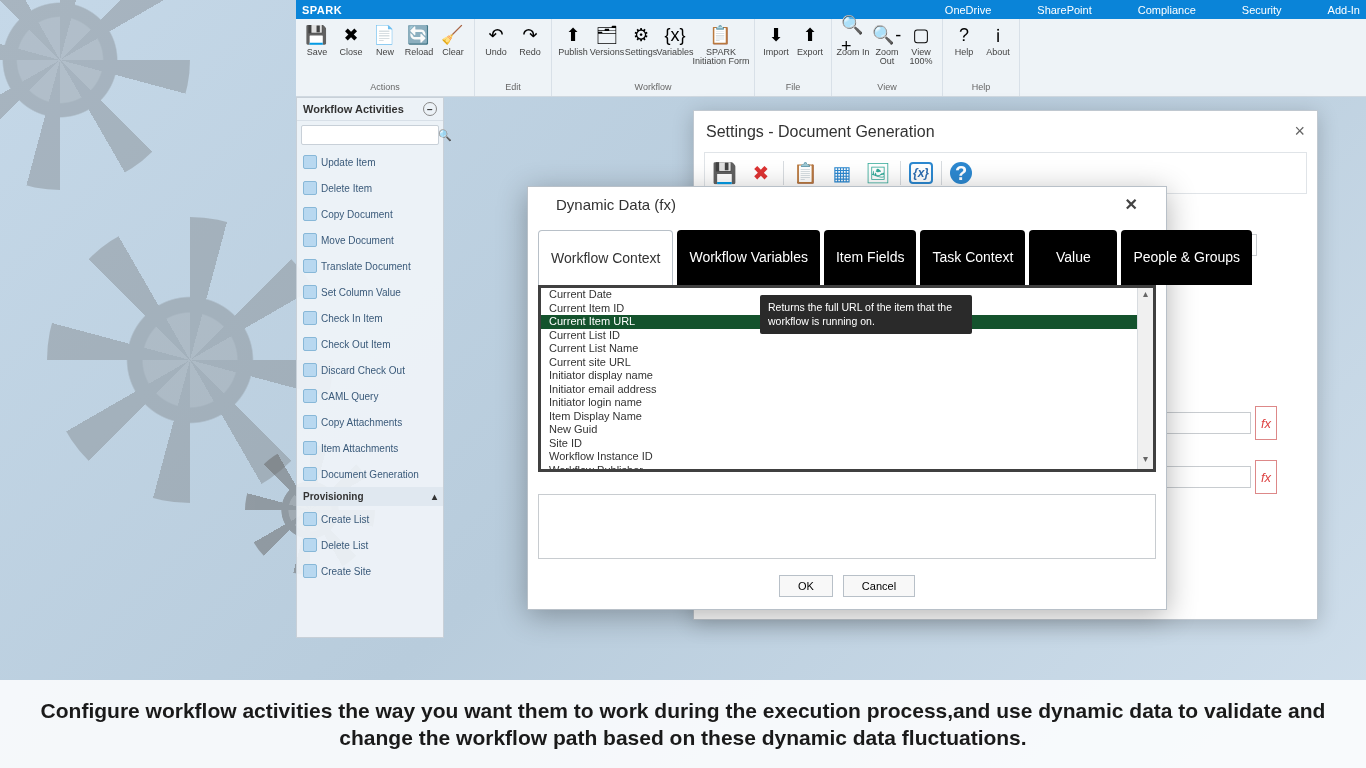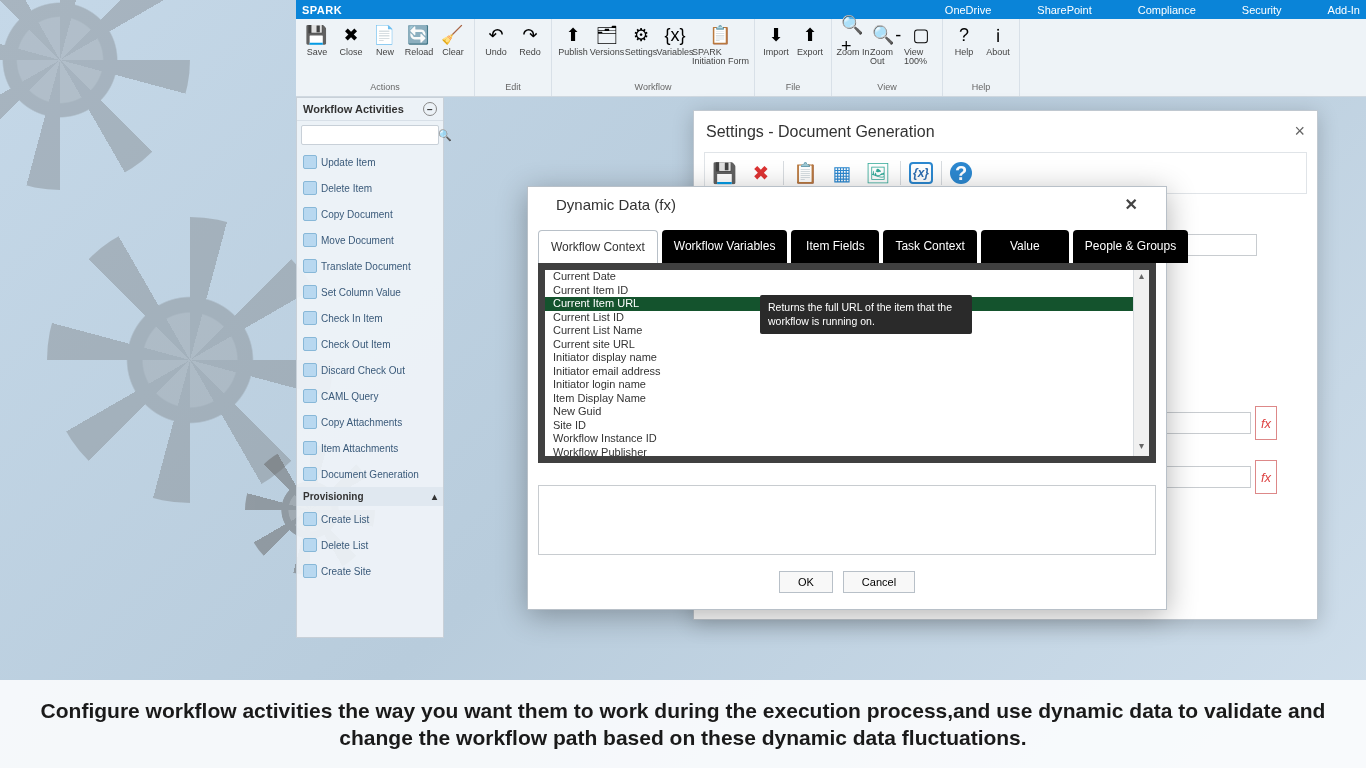--- a/index.html
+++ b/index.html
@@ -16,21 +16,21 @@
 .topbar .brand { font-weight: 600; letter-spacing: 0.5px; }
 .topbar .spacer { flex: 1; }
 .topbar .link { margin-left: 10px; cursor: pointer; padding-left: 36px; }
 
 .ribbon { position: absolute; top: 19px; left: 296px; right: 0; height: 78px; background: #eef3f7; border-bottom: 1px solid #cfd8e0; display: flex; }
 .ribbon-group { display: flex; flex-direction: column; align-items: center; padding: 2px 4px; border-right: 1px solid #d8e0e8; }
 .ribbon-row { display: flex; }
 .ribbon-btn { display: flex; flex-direction: column; align-items: center; width: 34px; padding: 2px 0; cursor: pointer; }
 .ribbon-btn.wide { width: 58px; }
 .ribbon-icon { width: 24px; height: 24px; display: flex; align-items: center; justify-content: center; font-size: 18px; }
-.ribbon-label { font-size: 9px; color: #444; line-height: 1.05; margin-top: 1px; }
+.ribbon-label { font-size: 9px; color: #444; text-align: center; line-height: 1.05; margin-top: 1px; }
 .ribbon-group-label { font-size: 9px; color: #666; margin-top: auto; padding-bottom: 2px; }
 
 
 .wa-panel { position: absolute; top: 97px; left: 296px; width: 148px; bottom: 130px; background: rgba(240,244,248,0.92); border: 1px solid #c8d0d8; }
 .wa-header { display: flex; align-items: center; padding: 4px 6px; font-size: 11px; font-weight: 600; color: #333; border-bottom: 1px solid #d8e0e8; }
 .wa-header .collapse { margin-left: auto; width: 14px; height: 14px; border: 1px solid #888; border-radius: 50%; display: flex; align-items: center; justify-content: center; font-size: 10px; cursor: pointer; }
 .wa-search { margin: 4px; height: 20px; border: 1px solid #c8d0d8; border-radius: 2px; display: flex; align-items: center; padding: 0 4px; background: #fff; }
 .wa-search input { border: none; outline: none; flex: 1; font-size: 10px; }
 .wa-list { overflow: hidden; position: relative; }
 .wa-item { display: flex; align-items: center; padding: 6px 6px; font-size: 10px; color: #3a5a7a; cursor: pointer; }
@@ -47,23 +47,23 @@
 .settings-body { margin: 0 10px; }
 .settings-field { display: flex; align-items: center; margin: 10px 0; }
 .settings-input { height: 22px; border: 1px solid #c8ccd0; width: 280px; }
 .fx-btn { width: 22px; height: 34px; border: 1px solid #d88; color: #d44; font-style: italic; font-size: 13px; display: inline-flex; align-items: center; justify-content: center; margin-left: 4px; cursor: pointer; }
 
 
 .dd-dialog { position: absolute; top: 186px; left: 527px; width: 640px; height: 424px; background: #fff; border: 1px solid #b8c0c8; box-shadow: 0 6px 28px rgba(0,0,0,0.3); z-index: 10; display: flex; flex-direction: column; }
 .dd-title { padding: 8px 28px 16px; font-size: 15px; color: #333; display: flex; align-items: center; }
 .dd-title .close { margin-left: auto; font-size: 16px; font-weight: bold; cursor: pointer; color: #444; }
 .dd-tabs { display: flex; gap: 4px; padding: 0 10px; }
-.dd-tab { flex: 0 0 auto; padding: 9px 12px; font-size: 12px; background: #000; color: #fff; border-radius: 4px 4px 0 0; cursor: pointer; min-width: 88px; text-align: center; }
+.dd-tab { flex: 0 0 auto; padding: 19px 12px; font-size: 14px; background: #000; color: #fff; border-radius: 4px 4px 0 0; cursor: pointer; min-width: 88px; text-align: center; }
 .dd-tab.active { background: #fff; color: #333; border: 1px solid #b8c0c8; border-bottom: none; }
-.dd-list-wrap { margin: 0 10px; border: 7px solid #404040; height: 200px; position: relative; overflow: hidden; }
+.dd-list-wrap { margin: 0 10px; border: 3px solid #404040; height: 200px; position: relative; overflow: hidden; }
 .dd-list { position: absolute; inset: 0 16px 0 0; overflow: hidden; }
 .dd-li { padding: 0 8px; font-size: 11px; color: #333; line-height: 13.5px; cursor: pointer; white-space: nowrap; }
 .dd-li.selected { background: #14532d; color: #fff; }
 .dd-scroll { position: absolute; right: 0; top: 0; bottom: 0; width: 16px; background: #f0f0f0; border-left: 1px solid #d8dce0; }
 .dd-scroll .arr { height: 16px; text-align: center; font-size: 10px; color: #666; cursor: pointer; }
 .dd-tooltip { position: absolute; top: 295px; left: 760px; width: 212px; background: #2a2a2a; color: #fff; font-size: 10.5px; padding: 6px 8px; border-radius: 2px; z-index: 20; line-height: 1.3; }
 .dd-textarea { margin: 22px 10px 8px; height: 70px; border: 1px solid #c8ccd0; }
 .dd-buttons { display: flex; justify-content: center; gap: 10px; padding: 8px 0 12px; }
 .dd-buttons button { padding: 4px 18px; font-size: 11px; border: 1px solid #b8c0c8; background: #f8f8f8; cursor: pointer; }
 

